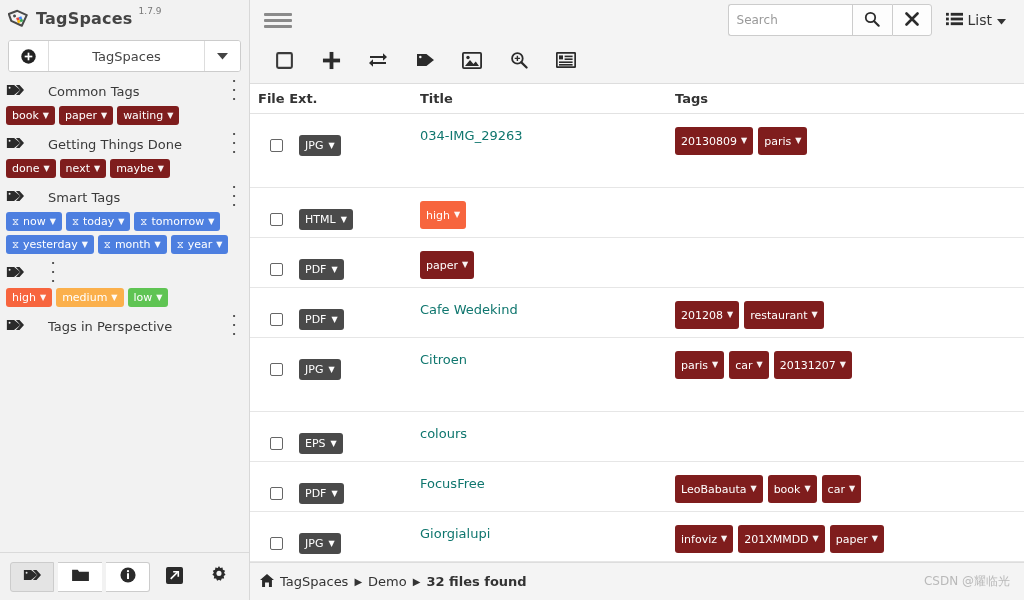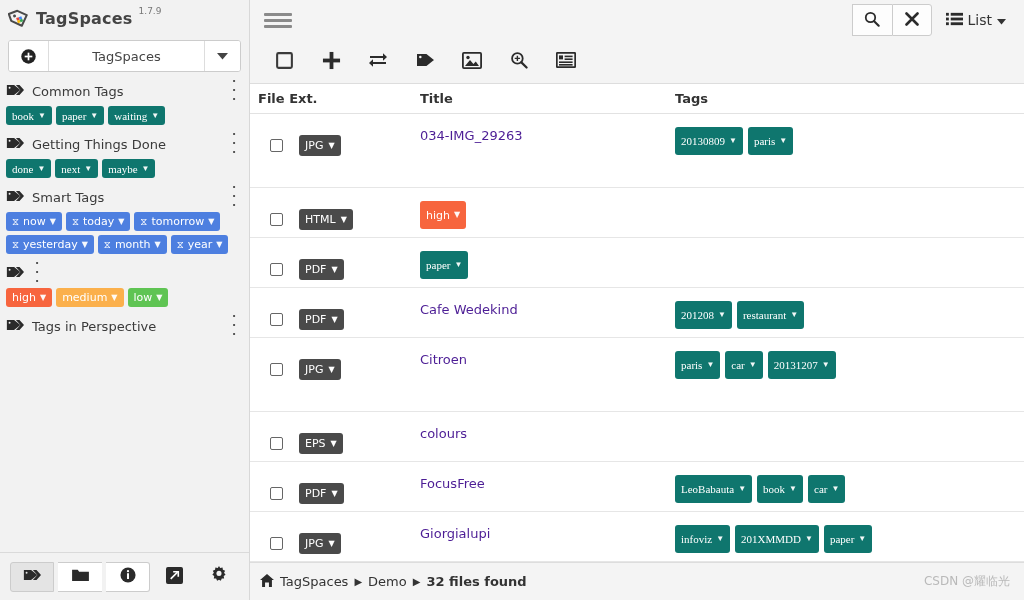--- a/index.html
+++ b/index.html
@@ -54,39 +54,39 @@
   .loc-caret {
     width: 36px; display: flex; align-items: center; justify-content: center;
     border-left: 1px solid #ddd; background: #fff; cursor: pointer;
   }
 
   .sb-scroll { flex: 1; overflow: hidden; padding-top: 6px; }
 
   .tg-head {
     display: flex; align-items: center;
     height: 26px; padding: 0 10px 0 6px;
-    gap: 8px;
+    gap: 24px;
     cursor: pointer;
   }
   .tg-head .tg-title { flex: 1; font-size: 13px; color: #3a3a3a; }
   .tg-dots { color: #555; font-size: 13px; line-height: 10px; letter-spacing: 0; width: 10px; text-align: center; cursor: pointer; }
   .tg-dots b { display: block; font-weight: bold; font-size: 11px; margin: -1px 0; }
 
   .tg-body { padding: 2px 0 6px 6px; display: flex; flex-wrap: wrap; gap: 4px; }
 
   .tag {
     display: inline-flex; align-items: center; gap: 4px;
     height: 19px; padding: 0 6px;
     border-radius: 3px;
     font-size: 11px; color: #fff;
     cursor: pointer;
     white-space: nowrap;
   }
   .tag .cv { font-size: 8px; line-height: 1; opacity: .95; }
-  .tag.green { background: #0f766e; font-family: Liberation Serif, serif; }
+  .tag.green { background: #7f1d1d; }
   .tag.blue  { background: #4d7fe0; }
   .tag.high  { background: #f7653e; }
   .tag.med   { background: #fbb04c; }
   .tag.low   { background: #5fc453; }
   .tag .flask { font-size: 10px; }
 
   .sb-footer {
     height: 48px;
     border-top: 1px solid #dadada;
     display: flex; align-items: center;
@@ -175,21 +175,21 @@
     border-radius: 2px; background: #fff; cursor: pointer; flex: 0 0 auto;
   }
   .extbadge {
     display: inline-flex; align-items: center; gap: 5px;
     height: 21px; padding: 0 6px;
     background: #4a4a4a; color: #fff;
     border-radius: 3px; font-size: 11px;
     cursor: pointer;
   }
   .extbadge .cv { font-size: 8px; }
-  .cell-title { width: 255px; font-size: 13px; color: #4c1d95; padding-top: 2px; cursor: pointer; }
+  .cell-title { width: 255px; font-size: 13px; color: #0f766e; padding-top: 2px; cursor: pointer; }
   .cell-tags { flex: 1; display: flex; flex-wrap: wrap; gap: 5px; padding-top: 1px; }
   .cell-tags .tag { height: 28px; font-size: 11px; }
 
   .m-status {
     height: 38px; background: #f4f4f4;
     border-top: 1px solid #ddd;
     display: flex; align-items: center;
     padding-left: 10px; gap: 6px;
     font-size: 13px; color: #333;
   }
@@ -446,20 +446,21 @@
 
     <div class="m-topbar">
       <div class="hamburger">
           <i></i>
           <i></i>
           <i></i>
         </div>
       <div class="topbar-spacer"></div>
 
       <div class="search-group">
+        <input class="search-input" value="" placeholder="Search" style="">
         <div class="sbtn mid">
           <span>
             <svg width="16" height="16" viewBox="0 0 18 18">
               <circle cx="7.3" cy="7.3" r="5.3" fill="none" stroke="#2b2b2b" stroke-width="2"></circle>
               <path d="M11.4 11.4L16.5 16.5" stroke="#2b2b2b" stroke-width="2.4" stroke-linecap="round"></path>
             </svg>
           </span>
         </div>
         <div class="sbtn last">
           <span>

